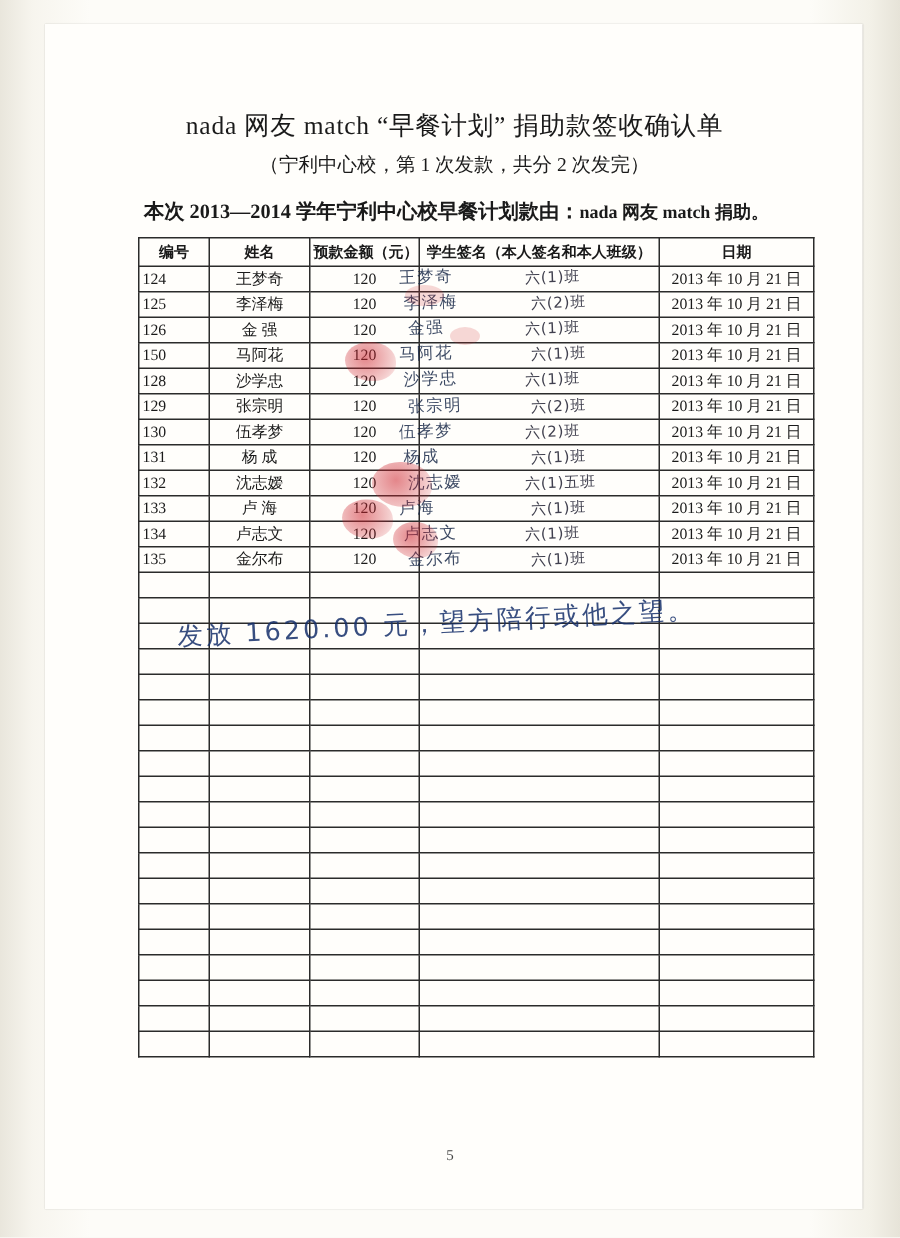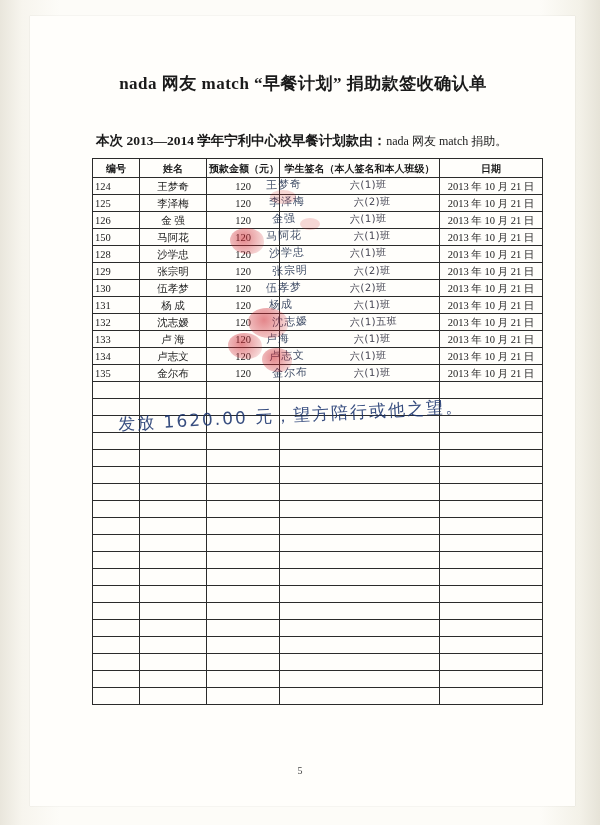--- a/index.html
+++ b/index.html
@@ -45,41 +45,41 @@
     width: 600px;
     height: 825px;
   }
   .title {
     position: absolute;
     left: 78px;
     top: 72px;
     width: 450px;
     text-align: center;
     font-size: 17px;
-    font-weight: bold;
+    font-weight: normal;
     letter-spacing: 0.5px;
   }
   .subtitle {
     position: absolute;
     left: 78px;
     top: 101px;
     width: 450px;
     text-align: center;
     font-size: 13px;
   }
   .intro {
     position: absolute;
     left: 96px;
     top: 132px;
     width: 420px;
     font-size: 13.5px;
     font-weight: bold;
   }
   .intro .small {
-    font-weight: normal;
+    font-weight: bold;
     font-size: 12px;
   }
   table.grid {
     position: absolute;
     left: 92px;
     top: 158px;
     width: 425px;
     border-collapse: collapse;
     table-layout: fixed;
   }
@@ -205,20 +205,21 @@
 </head>
 <body>
 
 <div class="page">
   <div class="scan-bg"></div>
   <div class="paper"></div>
 
   <div class="doc">
 
     <div class="title">nada 网友  match  “早餐计划” 捐助款签收确认单</div>
+    <div class="subtitle">（宁利中心校，第 1 次发款，共分 2 次发完）</div>
 
     <div class="intro">
       <span>本次 2013—2014 学年宁利中心校早餐计划款由：</span><span class="small">nada 网友 match 捐助。</span>
     </div>
 
     <table class="grid">
       <thead>
         <tr>
           <th class="c-id">编号</th>
           <th class="c-name">姓名</th>

